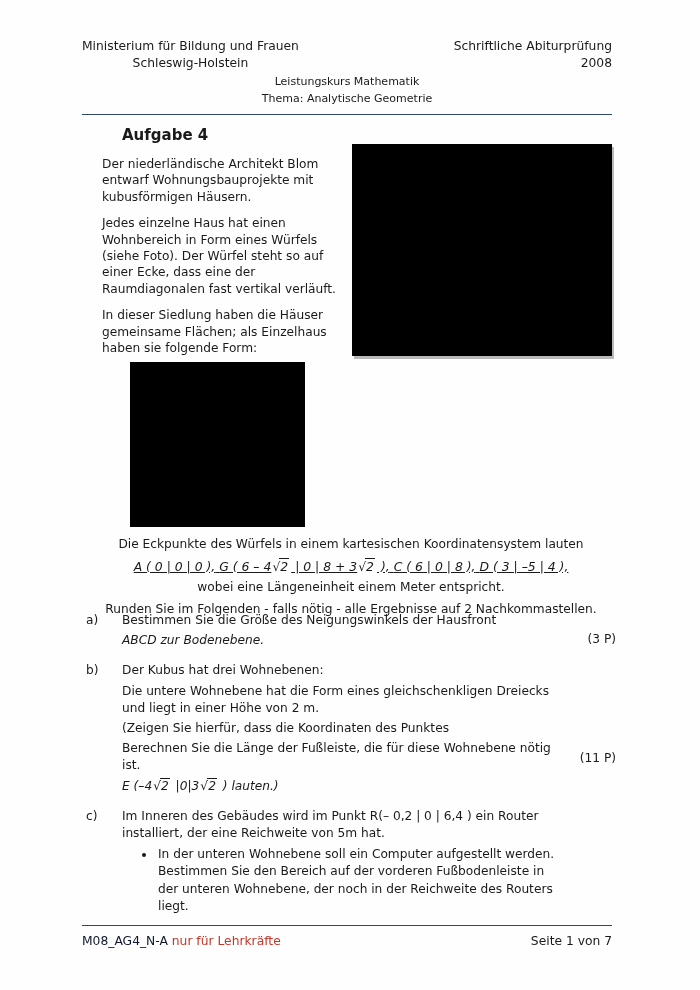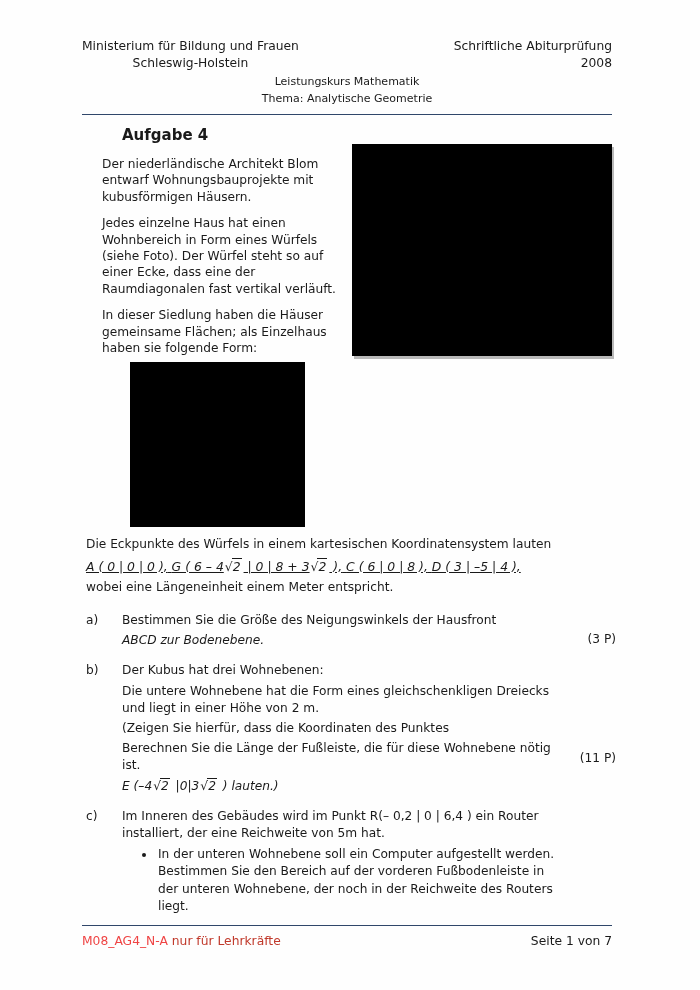--- a/index.html
+++ b/index.html
@@ -91,21 +91,21 @@
   }
 
   .body-text {
     position: absolute;
     left: 86px;
     top: 536px;
     width: 530px;
     font-size: 12.2px;
     line-height: 17.5px;
   }
-  .body-text p { margin: 0 0 4px 0; }
+  .body-text p { margin: 0 0 4px 0; text-align: center; }
 
   .coords {
     font-style: italic;
     font-size: 12.4px;
     text-decoration: underline;
   }
   .sqrt {
     display: inline-block;
     position: relative;
     padding: 0 2px 0 1px;
@@ -162,21 +162,21 @@
   .footer {
     position: absolute;
     left: 82px;
     top: 934px;
     width: 530px;
     display: flex;
     justify-content: space-between;
     font-size: 12.3px;
   }
   .footer-note { color: #c0392b; }
-  .footer-left-text { color: #ef4444; }
+  .footer-left-text { color: #0f172a; }
 </style>
 </head>
 <body>
 
 <div class="page">
 
   <div class="header">
     <div class="header-row">
       <div class="header-left">
         <div>Ministerium für Bildung und Frauen</div>
@@ -208,20 +208,21 @@
 
   <div class="body-text">
     <p>Die Eckpunkte des Würfels in einem kartesischen Koordinatensystem lauten</p>
     <p class="coords">
       <span>A ( 0 | 0 | 0 ),</span>
       <span>G ( 6 – 4</span><span class="sqrt"><span class="radicand">2</span></span><span> | 0 | 8 + 3</span><span class="sqrt"><span class="radicand">2</span></span><span> ),</span>
       <span>C ( 6 | 0 | 8 ),</span>
       <span>D ( 3 | –5 | 4 ),</span>
     </p>
     <p>wobei eine Längeneinheit einem Meter entspricht.</p>
+    <p>Runden Sie im Folgenden - falls nötig - alle Ergebnisse auf 2 Nachkommastellen.</p>
   </div>
 
   <div class="items">
 
     <div class="item">
       <div class="item-label">a)</div>
       <div class="item-body">
         <p>Bestimmen Sie die Größe des Neigungswinkels der Hausfront</p>
         <p class="ital">ABCD zur Bodenebene.</p>
         <span class="pts" style="top:19px;">(3 P)</span>

